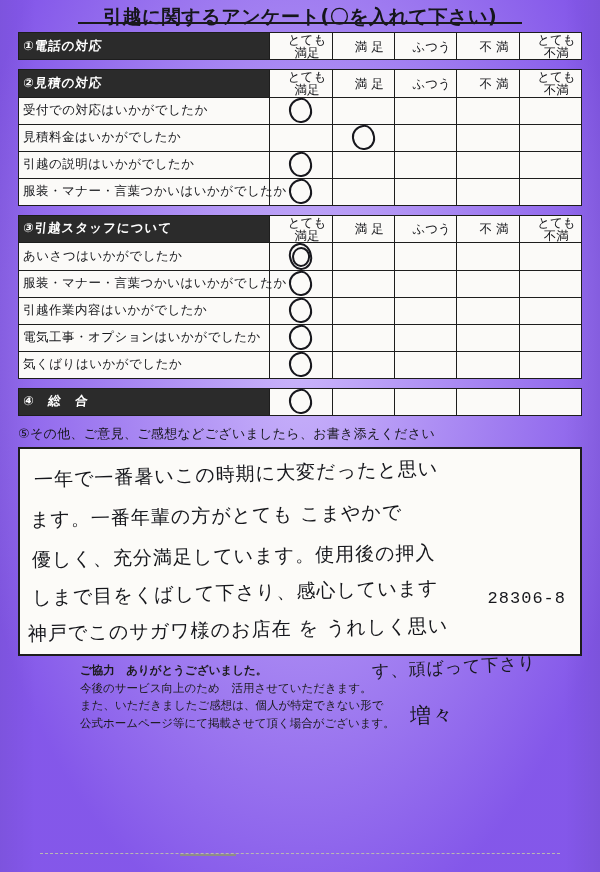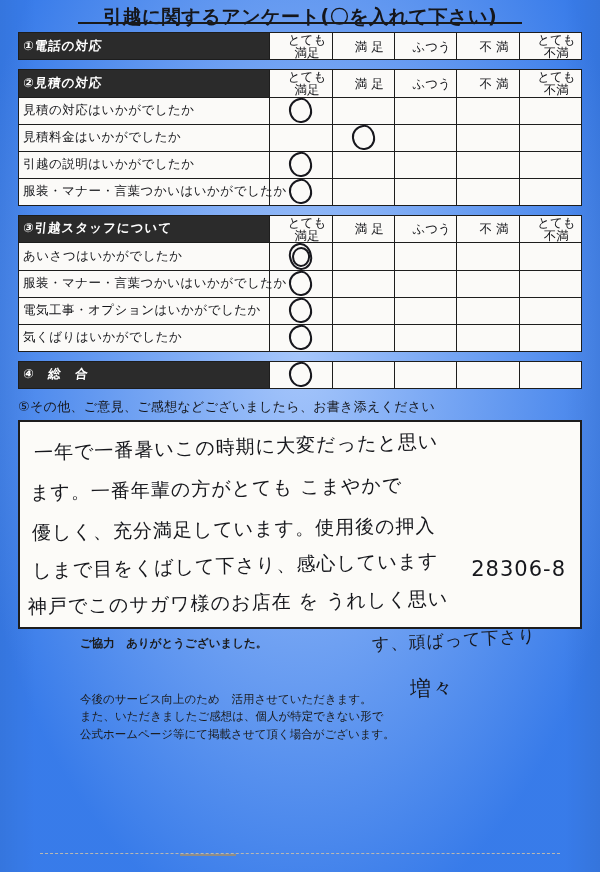--- a/index.html
+++ b/index.html
@@ -6,21 +6,21 @@
   body{
     width:600px;height:872px;
     background:#f2f1ee;
     font-family:"DejaVu Sans", sans-serif;
     color:#15161a;
     overflow:hidden;
     position:relative;
   }
   .page{
     position:absolute;inset:0;
-    background:#3b82f6;
+    background:#8b5cf6;
   }
   
   .page:before{
     content:"";position:absolute;inset:0;
     background:
       radial-gradient(ellipse at 50% 40%, rgba(255,255,255,0.55), rgba(0,0,0,0.05) 80%),
       linear-gradient(90deg, rgba(0,0,0,0.05), rgba(0,0,0,0) 6%, rgba(0,0,0,0) 94%, rgba(0,0,0,0.06));
     pointer-events:none;
   }
   .title{
@@ -114,23 +114,24 @@
     font-family:"DejaVu Sans", sans-serif;
     font-size:19px;
     color:#16171c;
     white-space:nowrap;
     transform-origin:left center;
     letter-spacing:1px;
   }
   .num{
     position:absolute;
     right:14px;bottom:46px;
-    font-size:21px;
+    font-size:17px;
     letter-spacing:1px;
     color:#16171c;
+    font-family:Liberation Mono, monospace;
   }
   .footer{
     position:relative;
     margin-top:6px;
     font-size:11.5px;
     line-height:1.55;
     color:#1b1b1b;
   }
   .footer .bold{font-weight:bold;}
   .sign{
@@ -223,21 +224,21 @@
             </td>
         <td class="scale">
               <span class="two">不 満</span>
             </td>
         <td class="scale">
               <span class="two">とても</span>
               <span class="two">不満</span>
             </td>
       </tr>
       <tr>
-        <td class="qtext">見積の対応はいかがでしたか</td>
+        <td class="qtext">受付での対応はいかがでしたか</td>
         <td class="cell"><span class="cellwrap"><span class="mark"></span></span></td>
         <td class="cell"></td>
         <td class="cell"></td>
         <td class="cell"></td>
         <td class="cell"></td>
       </tr>
       <tr>
         <td class="qtext">見積料金はいかがでしたか</td>
         <td class="cell"></td>
         <td class="cell"><span class="cellwrap"><span class="mark"></span></span></td>
@@ -299,20 +300,28 @@
       <tr>
         <td class="qtext">あいさつはいかがでしたか</td>
         <td class="cell"><span class="cellwrap"><span class="mark dbl"></span></span></td>
         <td class="cell"></td>
         <td class="cell"></td>
         <td class="cell"></td>
         <td class="cell"></td>
       </tr>
       <tr>
         <td class="qtext">服装・マナー・言葉つかいはいかがでしたか</td>
+        <td class="cell"><span class="cellwrap"><span class="mark"></span></span></td>
+        <td class="cell"></td>
+        <td class="cell"></td>
+        <td class="cell"></td>
+        <td class="cell"></td>
+      </tr>
+      <tr>
+        <td class="qtext">引越作業内容はいかがでしたか</td>
         <td class="cell"><span class="cellwrap"><span class="mark"></span></span></td>
         <td class="cell"></td>
         <td class="cell"></td>
         <td class="cell"></td>
         <td class="cell"></td>
       </tr>
       <tr>
         <td class="qtext">電気工事・オプションはいかがでしたか</td>
         <td class="cell"><span class="cellwrap"><span class="mark"></span></span></td>
         <td class="cell"></td>
@@ -360,21 +369,21 @@
       <div class="hand" style="left:14px;top:18px;transform:rotate(-1.6deg);">一年で一番暑いこの時期に大変だったと思い</div>
       <div class="hand" style="left:10px;top:58px;transform:rotate(-1.2deg);">ます。一番年輩の方がとても こまやかで</div>
       <div class="hand" style="left:12px;top:98px;transform:rotate(-1.0deg);">優しく、充分満足しています。使用後の押入</div>
       <div class="hand" style="left:12px;top:136px;transform:rotate(-1.4deg);">しまで目をくばして下さり、感心しています</div>
       <div class="hand" style="left:8px;top:172px;transform:rotate(-1.1deg);">神戸でこのサガワ様のお店在 を うれしく思い</div>
       <div class="num">28306-8</div>
     </div>
 
     <div class="footer">
       <div class="bold" style="padding-left:62px;">ご協力　ありがとうございました。</div>
-      <div style="padding-left:62px;margin-top:38px;">今後のサービス向上のため　活用させていただきます。</div>
+      <div style="padding-left:62px;">今後のサービス向上のため　活用させていただきます。</div>
       <div style="padding-left:62px;">また、いただきましたご感想は、個人が特定できない形で</div>
       <div style="padding-left:62px;">公式ホームページ等にて掲載させて頂く場合がございます。</div>
       <div class="sign">
         <div class="hand" style="left:4px;top:2px;transform:rotate(-3deg);">す、頑ばって下さり</div>
         <div class="hand" style="left:42px;top:44px;transform:rotate(-2deg);font-size:21px;">増々</div>
       </div>
     </div>
 
   </div>
 

